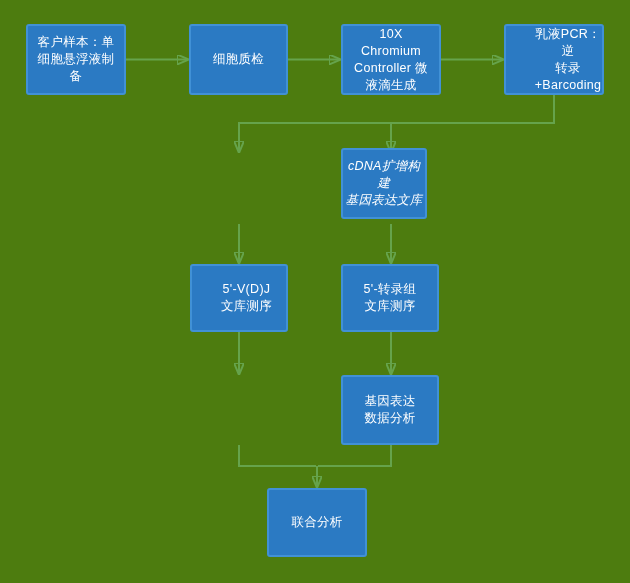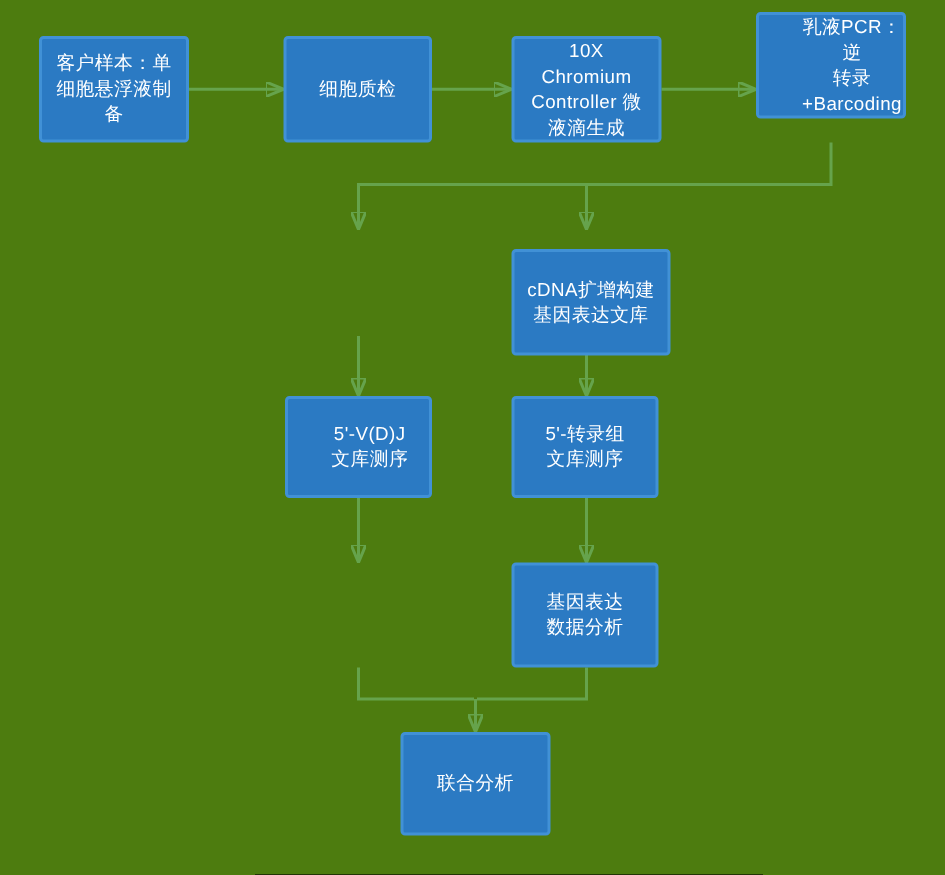--- a/index.html
+++ b/index.html
@@ -73,26 +73,26 @@
 细胞悬浮液制
 备</div>
 
   <div class="node" style="left:189px; top:24px;  width:99px;  height:71px;">细胞质检</div>
 
   <div class="node" style="left:341px; top:24px;  width:100px; height:71px;">10X
 Chromium
 Controller 微
 液滴生成</div>
 
-  <div class="node" style="left:504px; top:8px;  width:100px; height:71px;padding-left:28px;">乳液PCR：逆
+  <div class="node" style="left:504px; top:24px;  width:100px; height:71px;padding-left:28px;">乳液PCR：逆
 转录
 +Barcoding</div>
 
 
-  <div class="node" style="left:341px; top:166px; width:106px;  height:71px;">cDNA扩增构建
+  <div class="node" style="left:341px; top:148px; width:86px;  height:71px;font-style:italic;">cDNA扩增构建
 基因表达文库</div>
 
   <div class="node" style="left:190px; top:264px; width:98px;  height:68px;padding-left:15px;">5'-V(D)J
 文库测序</div>
 
   <div class="node" style="left:341px; top:264px; width:98px;  height:68px;">5'-转录组
 文库测序</div>
 
 
   <div class="node" style="left:341px; top:375px; width:98px;  height:70px;">基因表达

